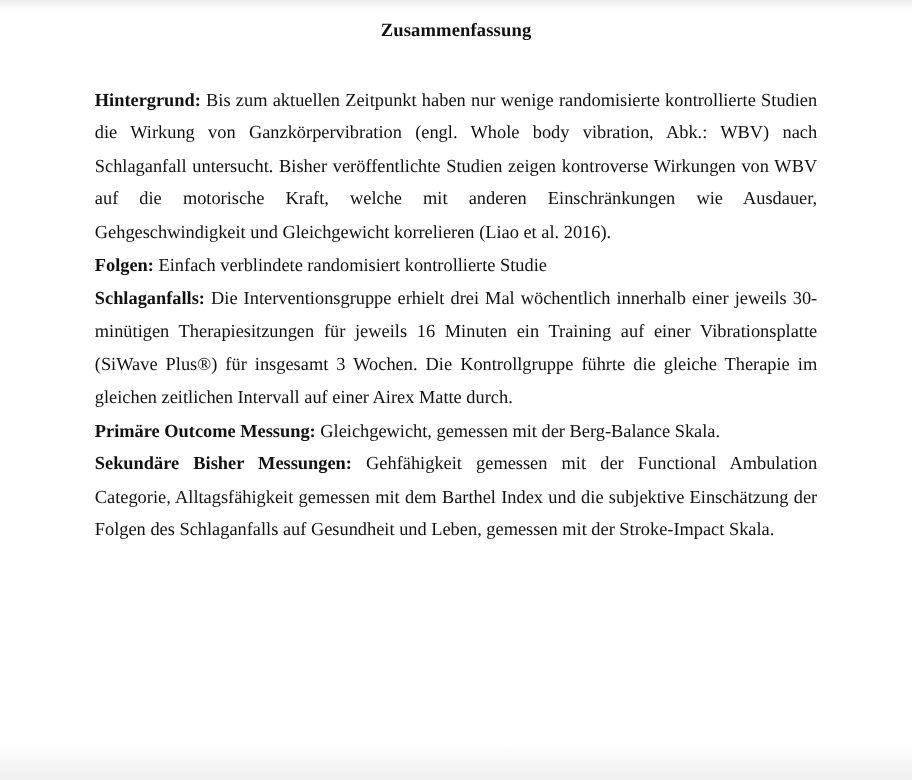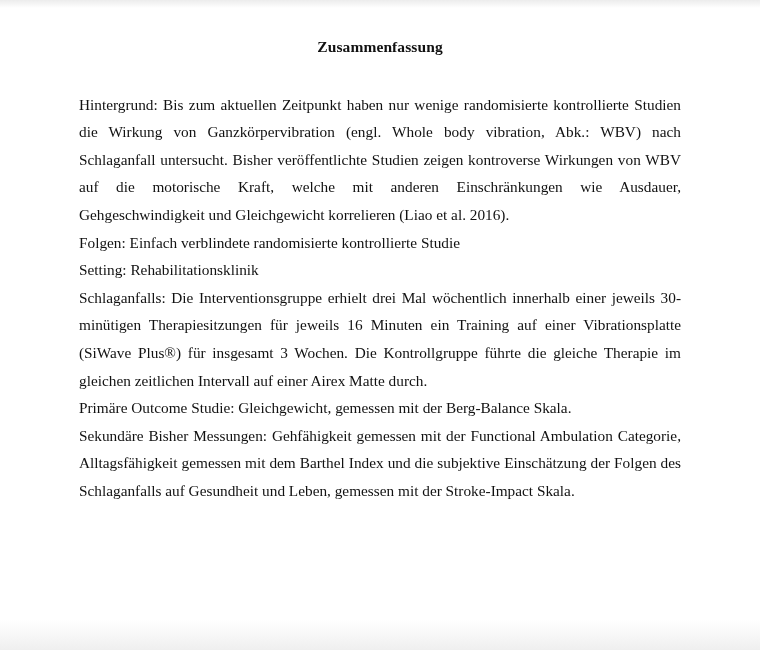--- a/index.html
+++ b/index.html
@@ -11,59 +11,56 @@
   }
   .shade-top {
     position: absolute; left: 0; top: 0; width: 760px; height: 8px;
     background: linear-gradient(to bottom, #ececec, rgba(255,255,255,0));
   }
   .shade-bottom {
     position: absolute; left: 0; bottom: 0; width: 760px; height: 30px;
     background: linear-gradient(to bottom, rgba(255,255,255,0), #efefef);
   }
   .page {
-    position: absolute; left: 79px; top: 33px; width: 602px;
+    position: absolute; left: 79px; top: 12px; width: 602px;
     font-size: 15.3px; line-height: 27.6px;
   }
   .title {
     text-align: center; font-weight: bold; font-size: 15.5px;
     margin: 0 0 30px 0; letter-spacing: 0.1px;
   }
   .para { margin: 0; text-align: justify; text-align-last: left; }
-  .label { font-weight: normal; }
+  .label { font-weight: bold; }
   .dense { letter-spacing: -0.25px; }
 </style>
 </head>
 <body>
 
 <div class="shade-top"></div>
 
 <div class="page">
   <h1 class="title">Zusammenfassung</h1>
 
   <p class="para">
     <span class="label">Hintergrund:</span><span> Bis zum aktuellen Zeitpunkt haben nur wenige randomisierte kontrollierte Studien die Wirkung von Ganzkörpervibration (engl. Whole body vibration, Abk.: WBV) nach Schlaganfall untersucht. Bisher veröffentlichte Studien zeigen kontroverse Wirkungen von WBV auf die motorische Kraft, welche mit anderen Einschränkungen wie Ausdauer, Gehgeschwindigkeit und Gleichgewicht korrelieren (Liao et al. 2016).</span>
   </p>
 
 
   <p class="para">
-    <span class="label">Folgen:</span><span> Einfach verblindete randomisierte kontrollierte Studie</span>
+    <span class="label">Folgen:</span><span> Einfach verblindete randomisiert kontrollierte Studie</span>
   </p>
 
-  <p class="para">
-    <span class="label">Setting:</span><span> Rehabilitationsklinik</span>
-  </p>
 
 
   <p class="para">
     <span class="label">Schlaganfalls:</span><span> Die Interventionsgruppe erhielt drei Mal wöchentlich innerhalb einer jeweils 30-minütigen Therapiesitzungen für jeweils 16 Minuten ein Training auf einer Vibrationsplatte (SiWave Plus®) für insgesamt 3 Wochen. Die Kontrollgruppe führte die gleiche Therapie im gleichen zeitlichen Intervall auf einer Airex Matte durch.</span>
   </p>
 
   <p class="para">
-    <span class="label">Primäre Outcome Studie:</span><span> Gleichgewicht, gemessen mit der Berg-Balance Skala.</span>
+    <span class="label">Primäre Outcome Messung:</span><span> Gleichgewicht, gemessen mit der Berg-Balance Skala.</span>
   </p>
 
   <p class="para">
     <span class="label">Sekundäre Bisher Messungen:</span><span> Gehfähigkeit gemessen mit der Functional Ambulation Categorie, Alltagsfähigkeit gemessen mit dem Barthel Index und die subjektive Einschätzung der Folgen des Schlaganfalls auf Gesundheit und Leben, gemessen mit der Stroke-Impact Skala.</span>
   </p>
 </div>
 
 <div class="shade-bottom"></div>
 
 </body></html>

